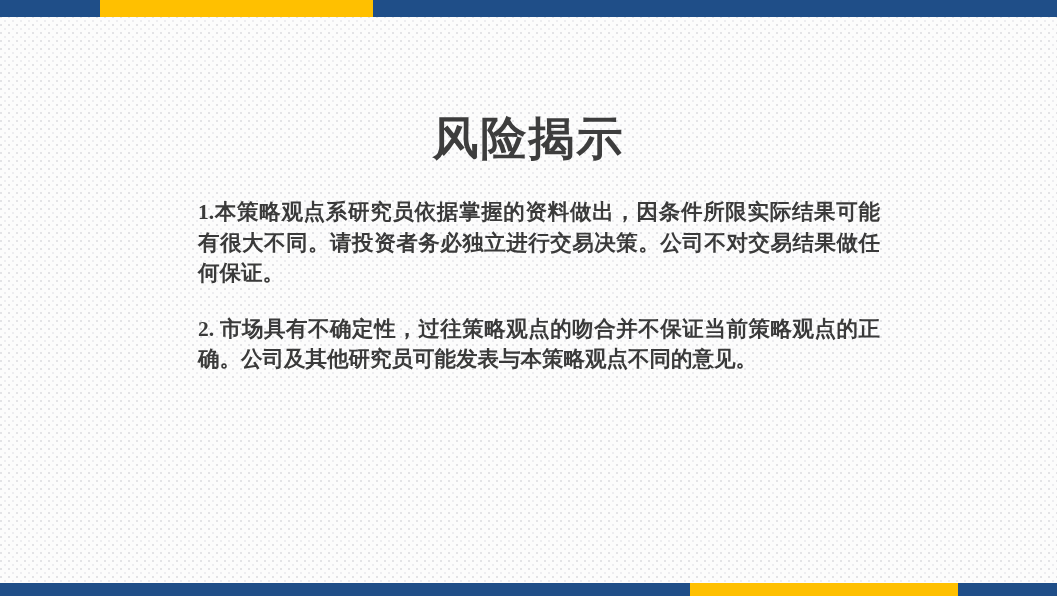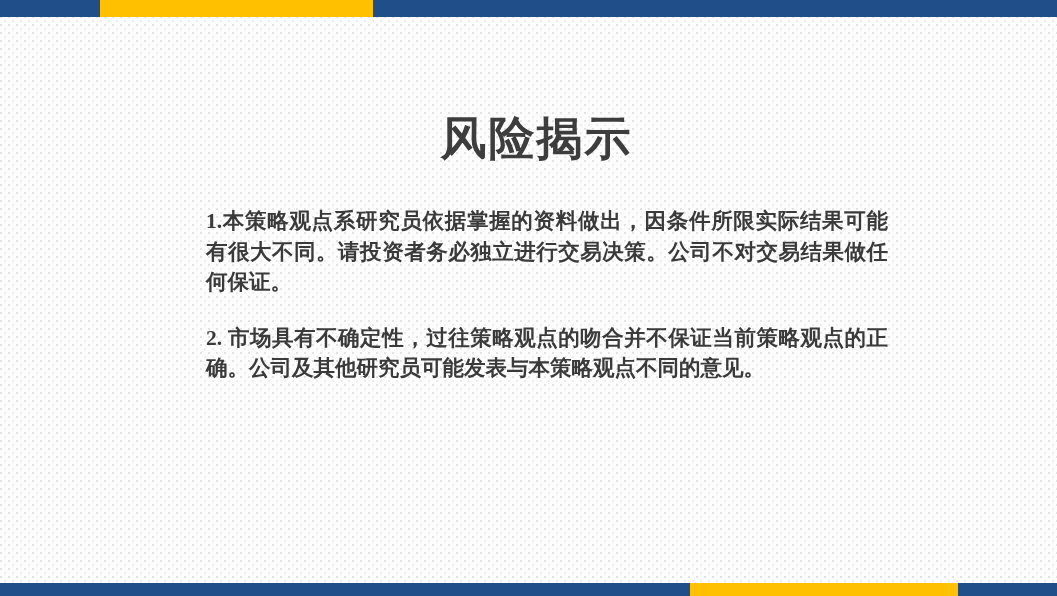--- a/index.html
+++ b/index.html
@@ -52,21 +52,21 @@
   .bar-top .seg-c { width: 684px; }
 
   
   .bar-bottom .seg-a { width: 690px; }
   .bar-bottom .seg-b { width: 268px; }
   .bar-bottom .seg-c { width: 99px; }
 
   
   #content {
     position: absolute;
-    left: 8px;
+    left: 0;
     top: 0;
     width: 1013px;
     height: 596px;
   }
 
   #page-title {
     position: absolute;
     left: 0;
     top: 114px;
     width: 1057px;
@@ -87,21 +87,21 @@
   }
 
   .para {
     font-size: 21.5px;
     font-weight: 700;
     color: #3a3a3a;
     line-height: 1.42;
     letter-spacing: 0px;
     text-align: justify;
     text-justify: inter-ideograph;
-    margin: 12px 0 25px 0;
+    margin: 3px 0 25px 0;
     font-family: "Liberation Serif", "DejaVu Serif", serif;
   }
   .para:last-child { margin-bottom: 0; }
   .para-2 { margin-bottom: 26px; }
 </style>
 </head>
 <body>
 
 <div id="slide">
 

